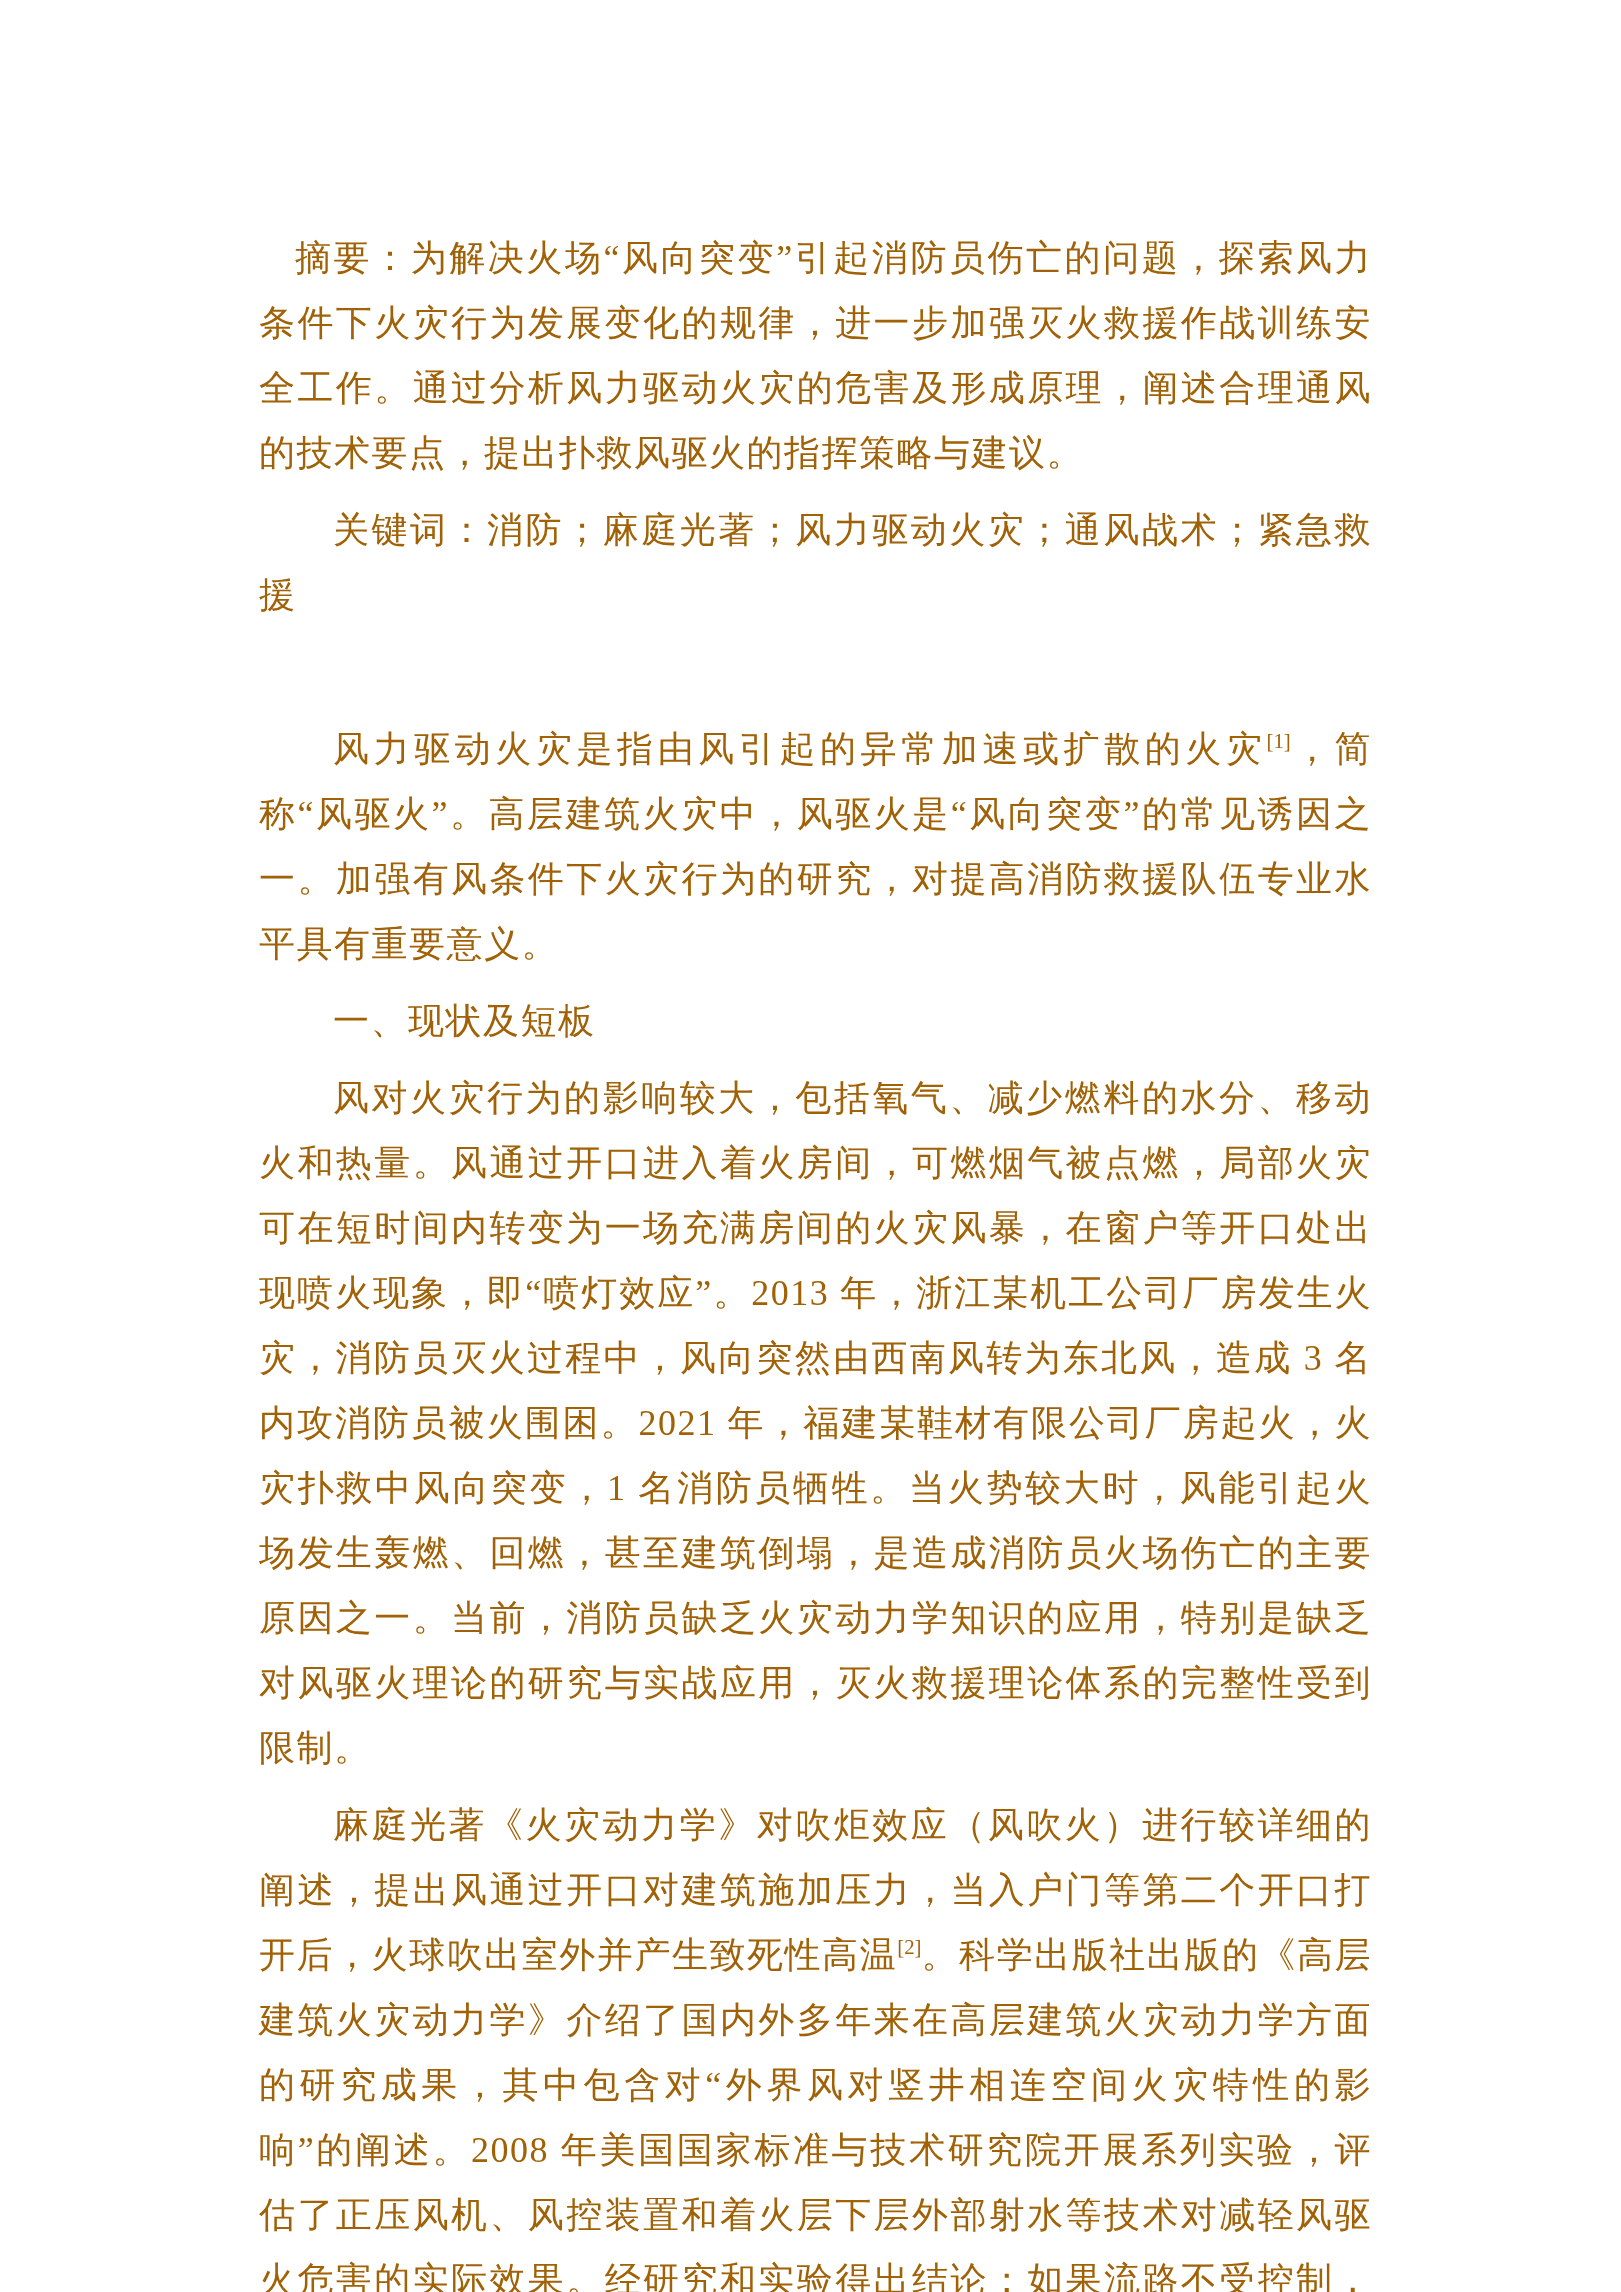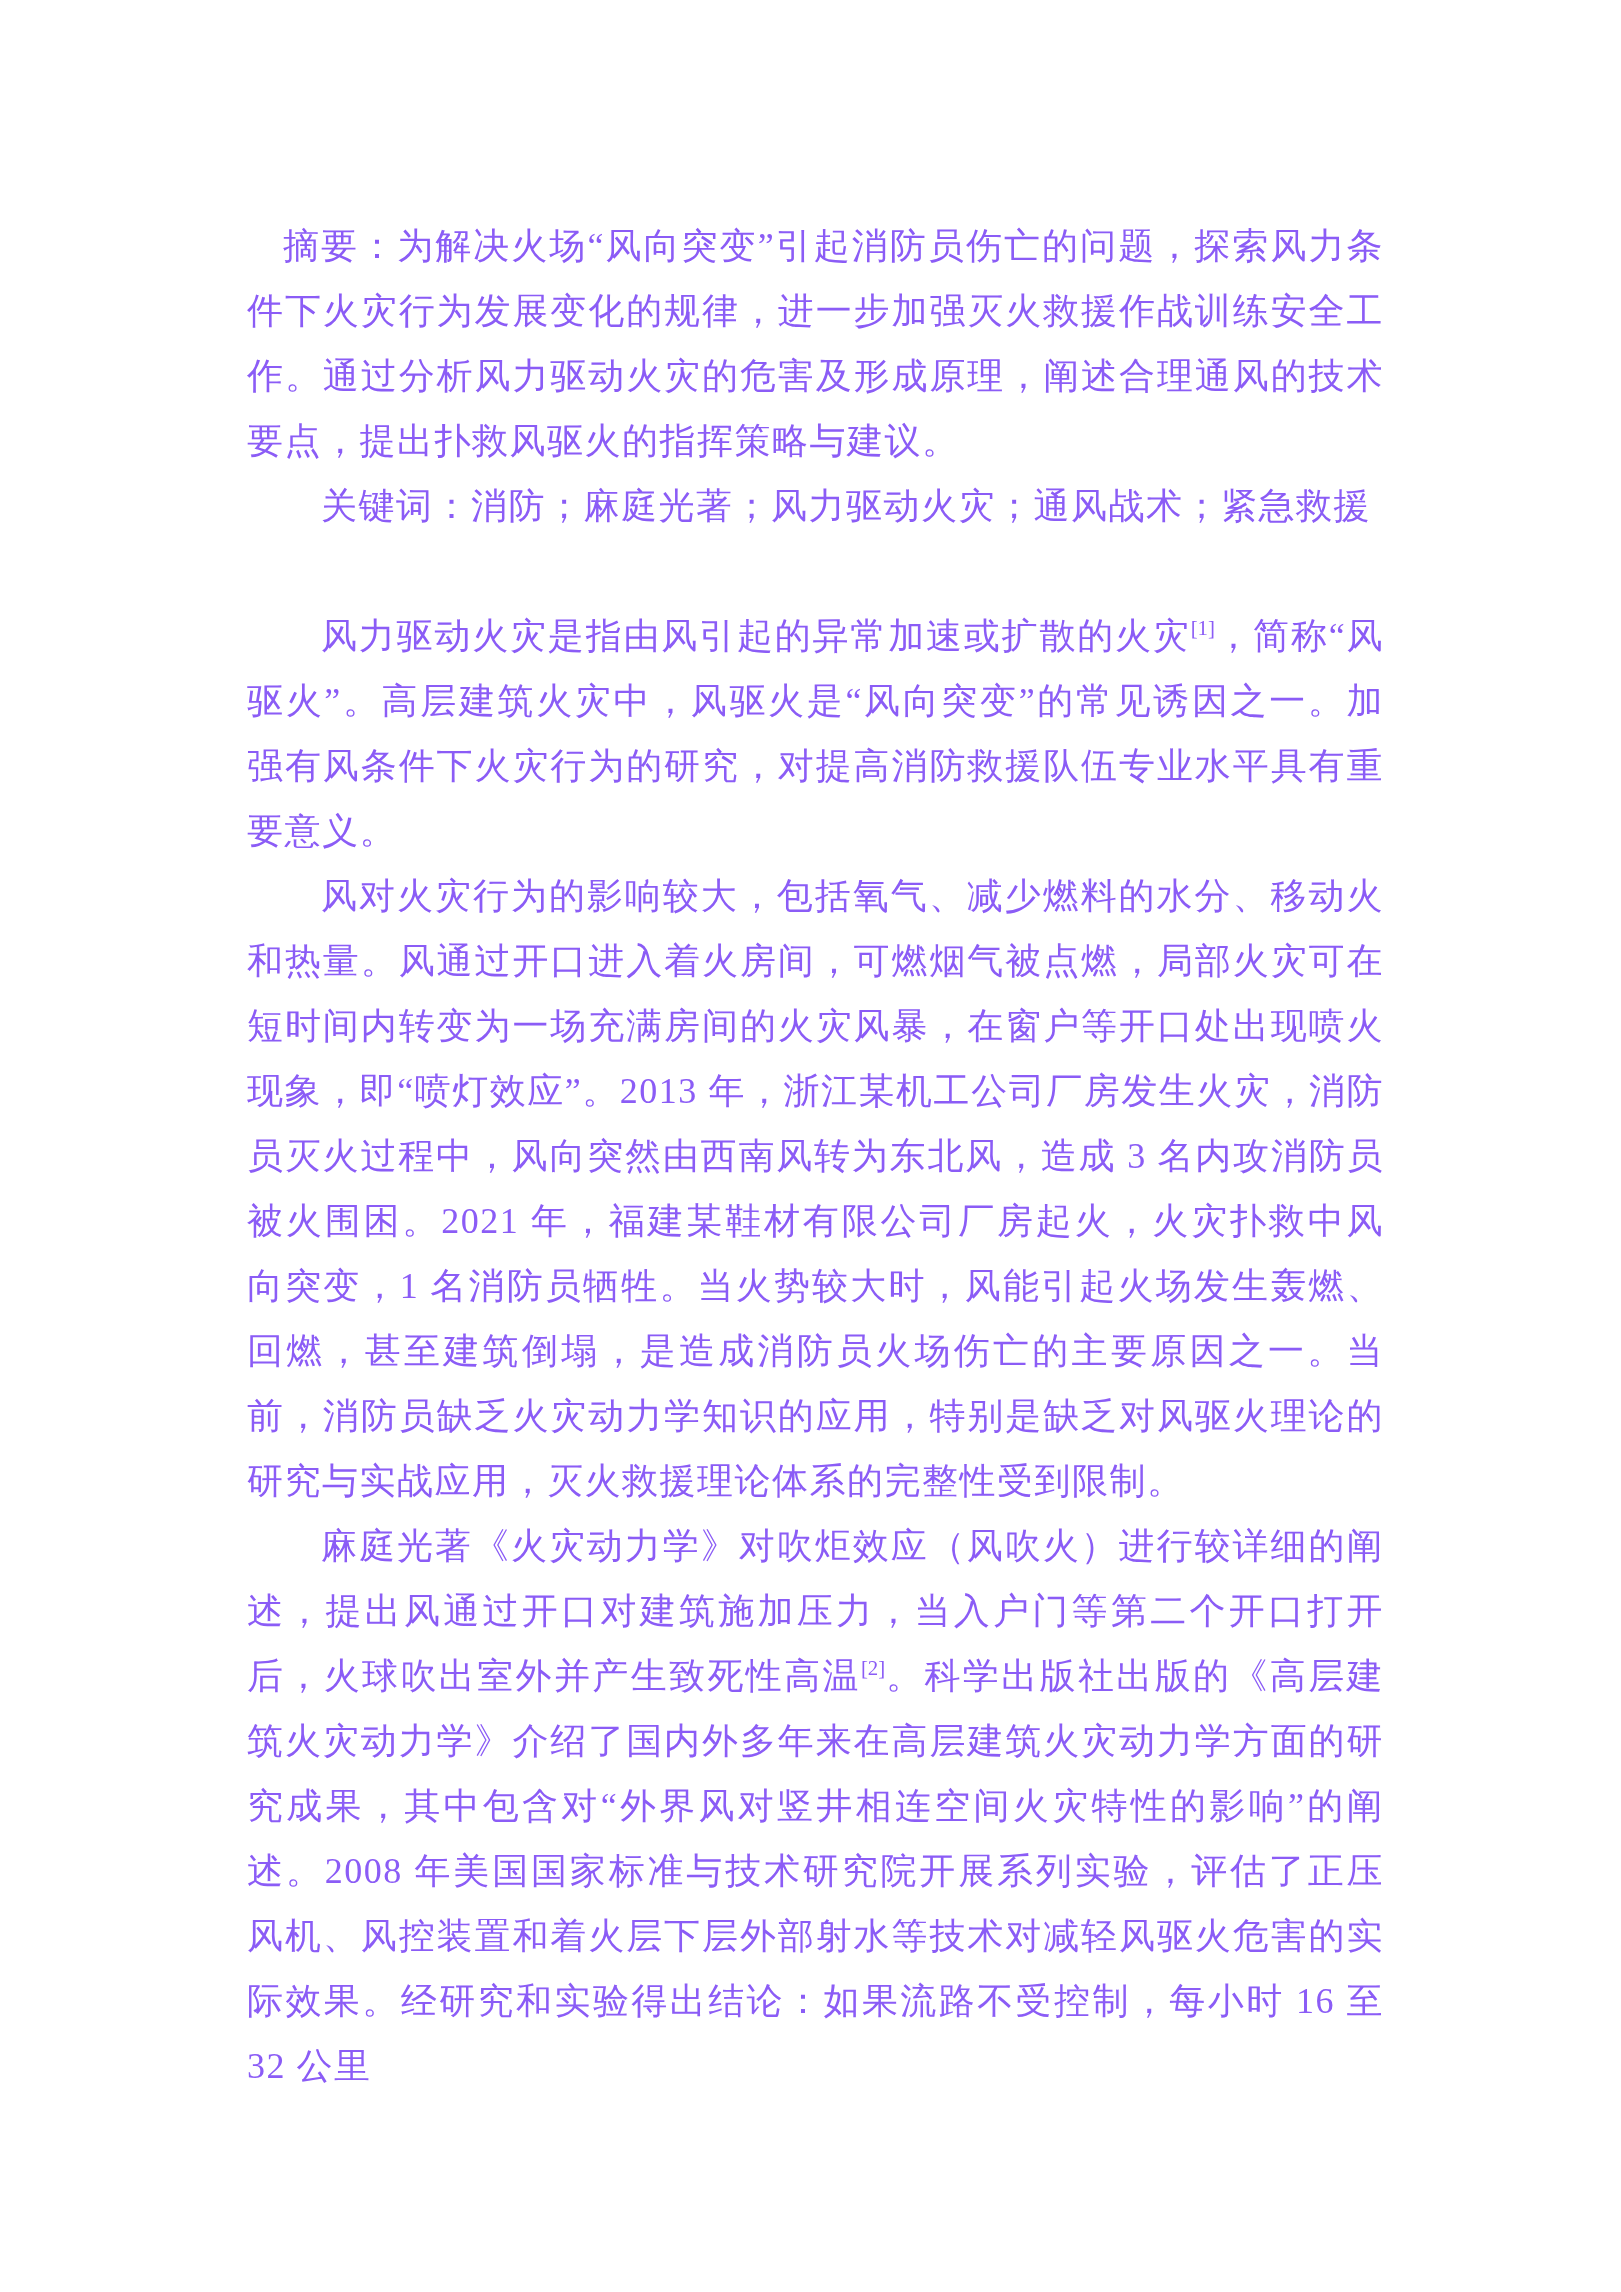--- a/index.html
+++ b/index.html
@@ -15,26 +15,26 @@
     overflow: hidden;
   }
   .content {
     position: absolute;
     left: 247px;
     top: 0;
     width: 1137px;
     padding-top: 214px;
   }
   .para {
-    margin: 0;
+    margin: 12px;
     font-family: "Liberation Serif", "DejaVu Serif", serif;
     font-size: 36px;
     line-height: 65px;
     letter-spacing: 1.5px;
-    color: #8b5cf6;
+    color: #a16207;
     text-align: justify;
     word-break: normal;
   }
   .indent-1 { text-indent: 36px; }
   .indent-2 { text-indent: 74px; }
   .blank-line { height: 65px; }
   .para sup {
     font-size: 0.58em;
     letter-spacing: 0;
     vertical-align: super;
@@ -48,20 +48,21 @@
   <div class="content">
 
     <p class="para indent-1">摘要：为解决火场“风向突变”引起消防员伤亡的问题，探索风力条件下火灾行为发展变化的规律，进一步加强灭火救援作战训练安全工作。通过分析风力驱动火灾的危害及形成原理，阐述合理通风的技术要点，提出扑救风驱火的指挥策略与建议。</p>
 
     <p class="para indent-2">关键词：消防；麻庭光著；风力驱动火灾；通风战术；紧急救援</p>
 
     <div class="blank-line"></div>
 
     <p class="para indent-2"><span>风力驱动火灾是指由风引起的异常加速或扩散的火灾</span><sup>[1]</sup><span>，简称“风驱火”。高层建筑火灾中，风驱火是“风向突变”的常见诱因之一。加强有风条件下火灾行为的研究，对提高消防救援队伍专业水平具有重要意义。</span></p>
 
+    <p class="para indent-2">一、现状及短板</p>
 
     <p class="para indent-2">风对火灾行为的影响较大，包括氧气、减少燃料的水分、移动火和热量。风通过开口进入着火房间，可燃烟气被点燃，局部火灾可在短时间内转变为一场充满房间的火灾风暴，在窗户等开口处出现喷火现象，即“喷灯效应”。2013 年，浙江某机工公司厂房发生火灾，消防员灭火过程中，风向突然由西南风转为东北风，造成 3 名内攻消防员被火围困。2021 年，福建某鞋材有限公司厂房起火，火灾扑救中风向突变，1 名消防员牺牲。当火势较大时，风能引起火场发生轰燃、回燃，甚至建筑倒塌，是造成消防员火场伤亡的主要原因之一。当前，消防员缺乏火灾动力学知识的应用，特别是缺乏对风驱火理论的研究与实战应用，灭火救援理论体系的完整性受到限制。</p>
 
     <p class="para indent-2"><span>麻庭光著《火灾动力学》对吹炬效应（风吹火）进行较详细的阐述，提出风通过开口对建筑施加压力，当入户门等第二个开口打开后，火球吹出室外并产生致死性高温</span><sup>[2]</sup><span>。科学出版社出版的《高层建筑火灾动力学》介绍了国内外多年来在高层建筑火灾动力学方面的研究成果，其中包含对“外界风对竖井相连空间火灾特性的影响”的阐述。2008 年美国国家标准与技术研究院开展系列实验，评估了正压风机、风控装置和着火层下层外部射水等技术对减轻风驱火危害的实际效果。经研究和实验得出结论：如果流路不受控制，每小时 16 至 32 公里</span></p>
 
   </div>
 </div>
 
 
 </body></html>

